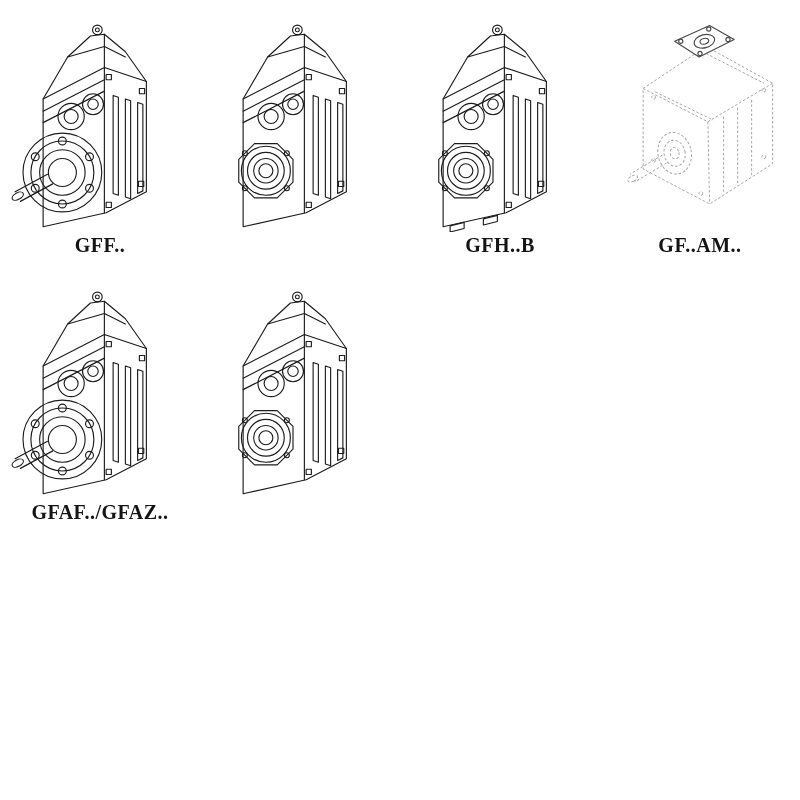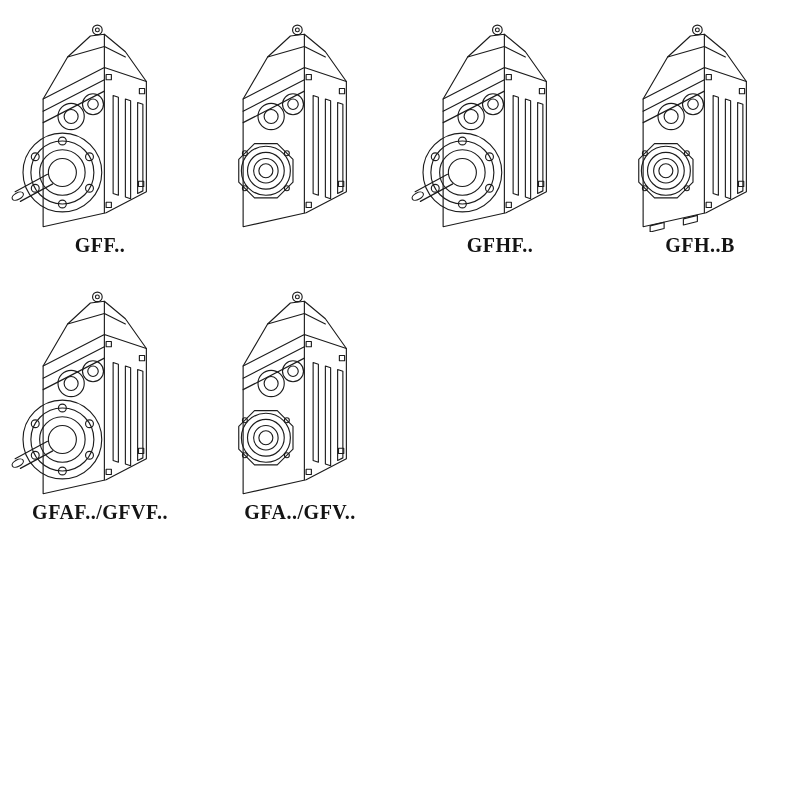--- a/index.html
+++ b/index.html
@@ -136,47 +136,47 @@
     <figcaption class="label">GFF..</figcaption>
   </figure>
 
   <figure class="cell">
     <svg class="drawing" viewBox="0 0 210 256">
       <use href="#gb-hollow" class="solid"></use>
     </svg>
   </figure>
 
 
-  <figure class="cell">
-    <svg class="drawing" viewBox="0 0 210 256">
-      <use href="#gb-flange" class="solid"></use>
-    </svg>
-    <figcaption class="label">GFHF..</figcaption>
-  </figure>
 
 
   <figure class="cell">
     <svg class="drawing" viewBox="0 0 210 256">
       <use href="#gb-hollow" class="solid"></use>
       <use href="#gb-feet" class="solid"></use>
     </svg>
     <figcaption class="label">GFH..B</figcaption>
   </figure>
 
+  <figure class="cell">
+    <svg class="drawing" viewBox="0 0 210 256">
+      <use href="#gb-dashed" class="dashed"></use>
+      <use href="#att-sqflange" class="attach" transform="translate(76,20)"></use>
+    </svg>
+    <figcaption class="label">GF..AM..</figcaption>
+  </figure>
 
 
   <figure class="cell">
     <svg class="drawing" viewBox="0 0 210 256">
       <use href="#gb-flange" class="solid"></use>
     </svg>
-    <figcaption class="label">GFAF../GFVF..</figcaption>
+    <figcaption class="label">GFAF../GFAZ..</figcaption>
   </figure>
 
   <figure class="cell">
     <svg class="drawing" viewBox="0 0 210 256">
       <use href="#gb-hollow" class="solid"></use>
     </svg>
-    <figcaption class="label">GFA../GFV..</figcaption>
   </figure>
 
 
 
 </div>
 
 </body></html>

